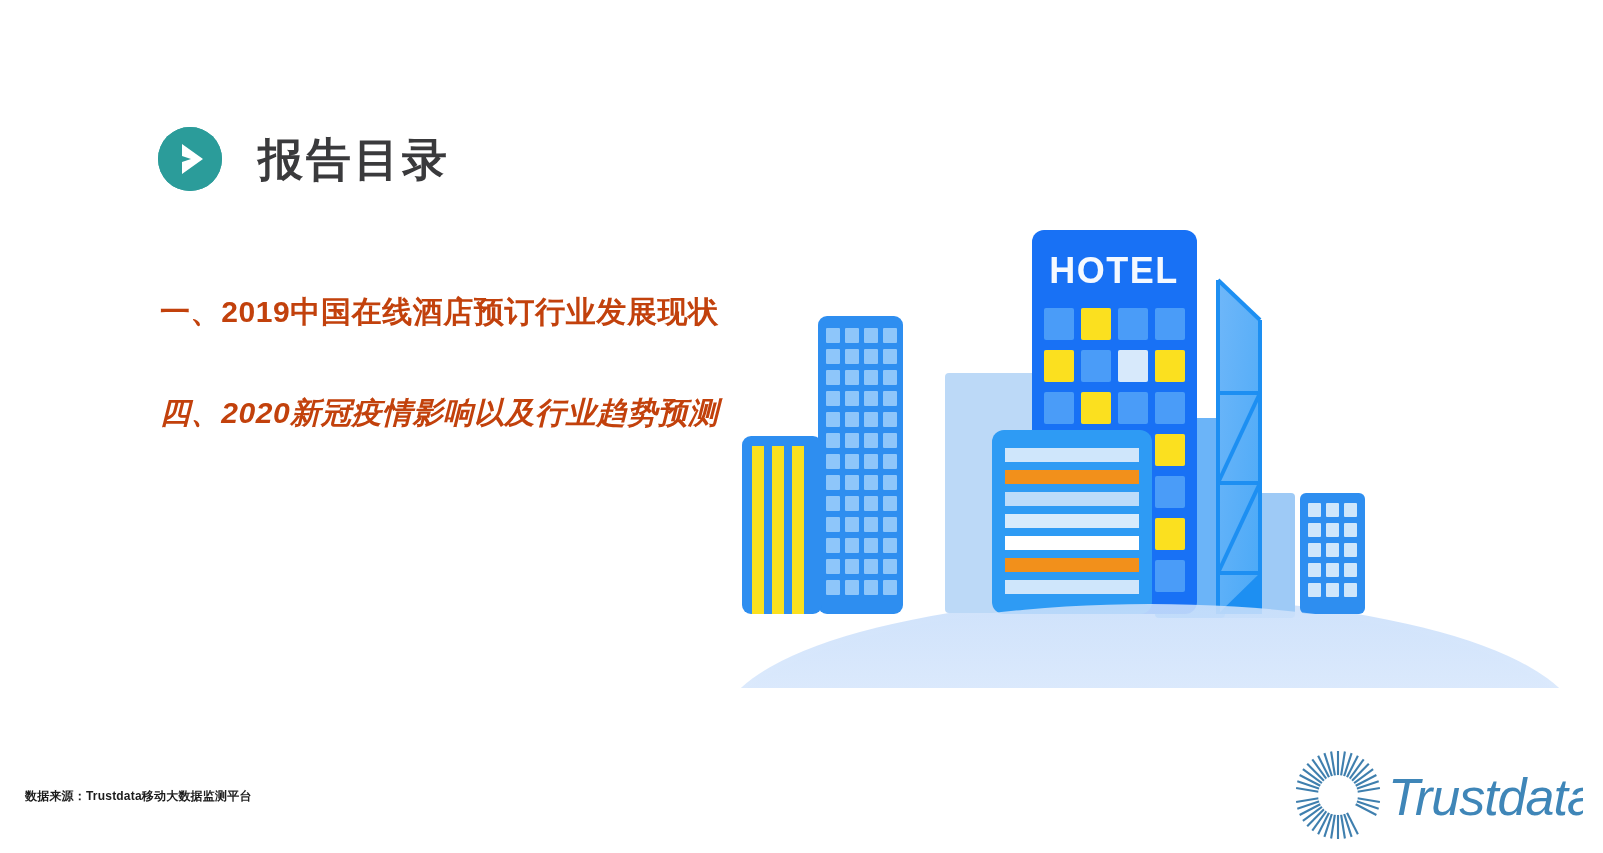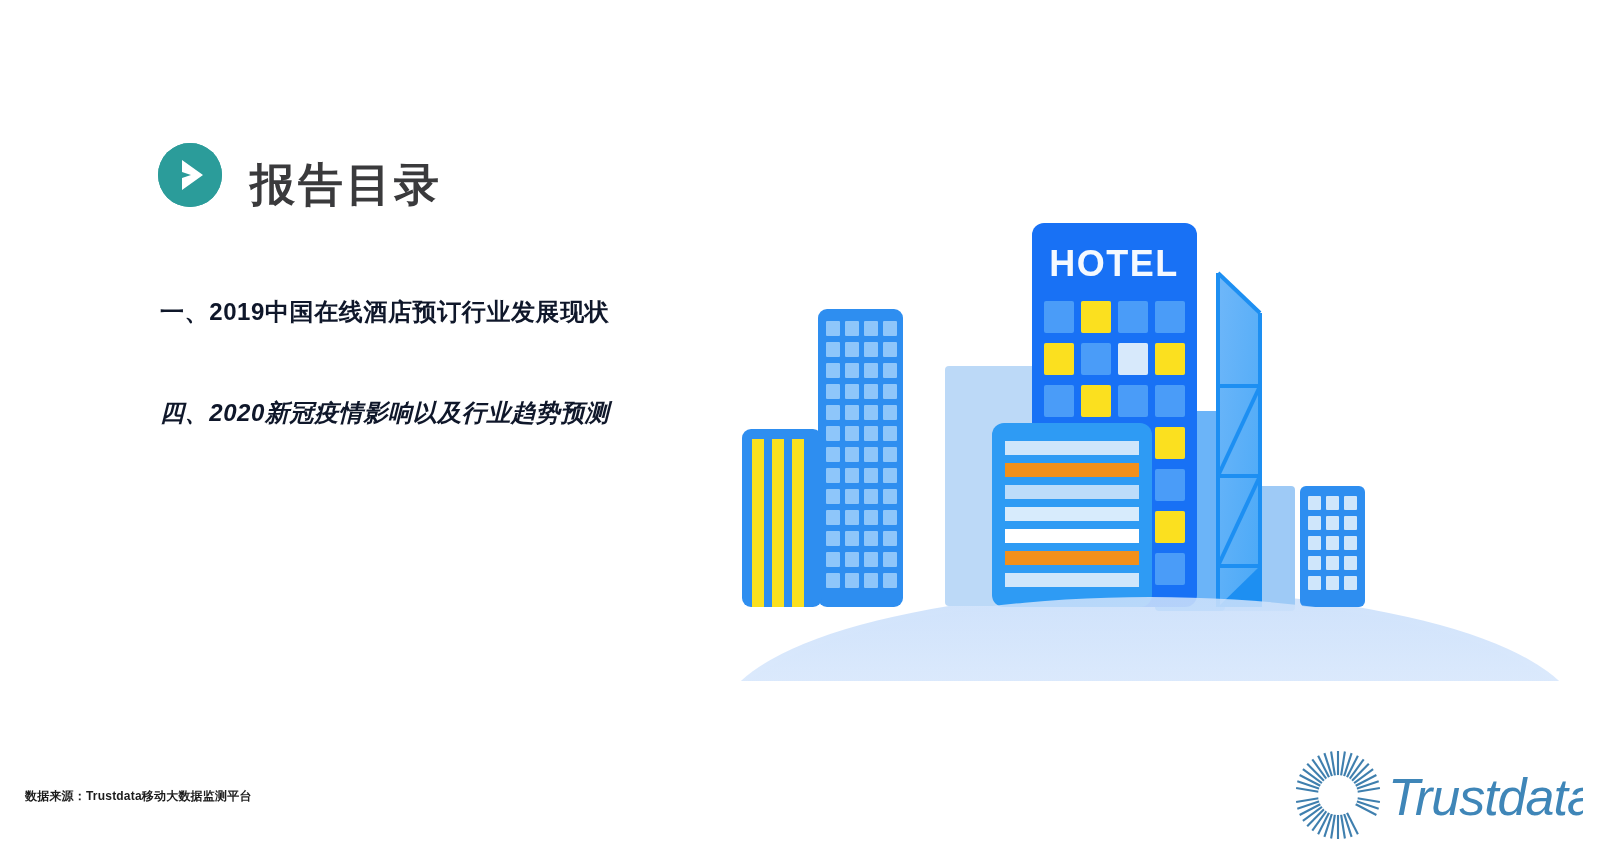--- a/index.html
+++ b/index.html
@@ -10,57 +10,57 @@
     position:relative; overflow:hidden;
     background:#ffffff;
   }
 
   
   .slide { position:absolute; inset:0; background:#fff; }
 
   
   .title-row {
     position:absolute; left:158px; top:127px;
-    display:flex; align-items:flex-end; gap:28px;margin-top:16px;
+    display:flex; align-items:center; gap:36px;
   }
   .title-icon {
     width:64px; height:64px; border-radius:50%;
     background:#2b9c9a;
     display:flex; align-items:center; justify-content:center;
     flex:0 0 auto;
   }
   .title-icon svg { display:block; }
   .title-text {
     font-size:45px; font-weight:bold; color:#3a3a3c;
     letter-spacing:3px; line-height:1;
     white-space:nowrap;
   }
 
   
   .toc { position:absolute; left:160px; top:300px; width:640px; }
   .toc-item {
-    font-size:24px; font-weight:bold; color:#0f172a;
+    font-size:30px; font-weight:bold; color:#c2410c;
     letter-spacing:0.6px; white-space:nowrap;
     height:101px; line-height:24px;
   }
   .toc-item:last-child { height:auto;font-style:italic; }
 
   
   .footer-note {
     position:absolute; left:25px; top:788px;
     font-size:12px; font-weight:bold; color:#1c1c1c;
     letter-spacing:0.2px; white-space:nowrap;
   }
 
   
   .logo { position:absolute; left:1283px; top:745px; width:300px; height:100px;font-style:italic; }
   .logo svg { display:block; }
 
   
-  .illo { position:absolute; left:700px; top:201px; width:900px; height:480px;text-decoration:underline; }
+  .illo { position:absolute; left:700px; top:208px; width:900px; height:480px;text-decoration:underline; }
   .illo svg { display:block; }
 </style>
 </head>
 <body>
 
 <div class="slide">
 
   <div class="title-row">
     <span class="title-icon">
       <svg width="64" height="64" viewBox="0 0 64 64" aria-hidden="true">

